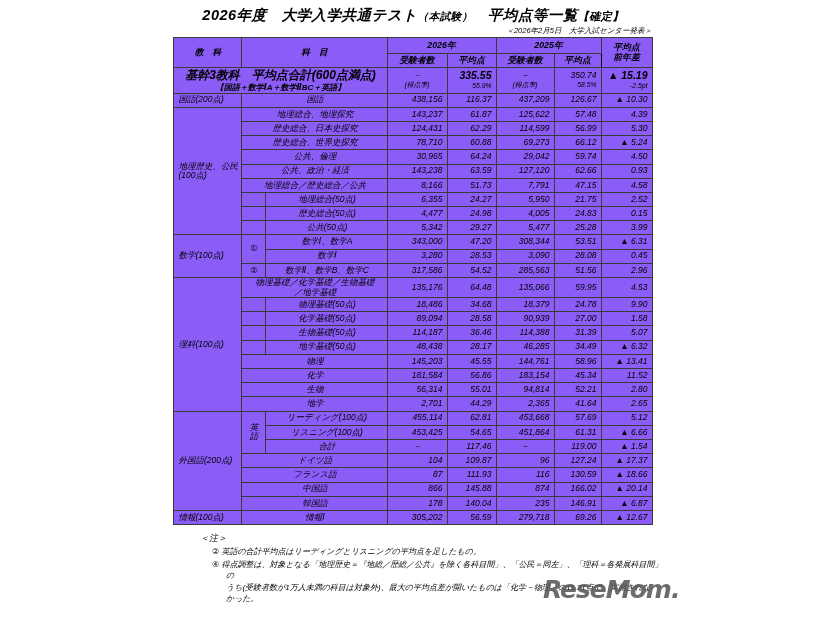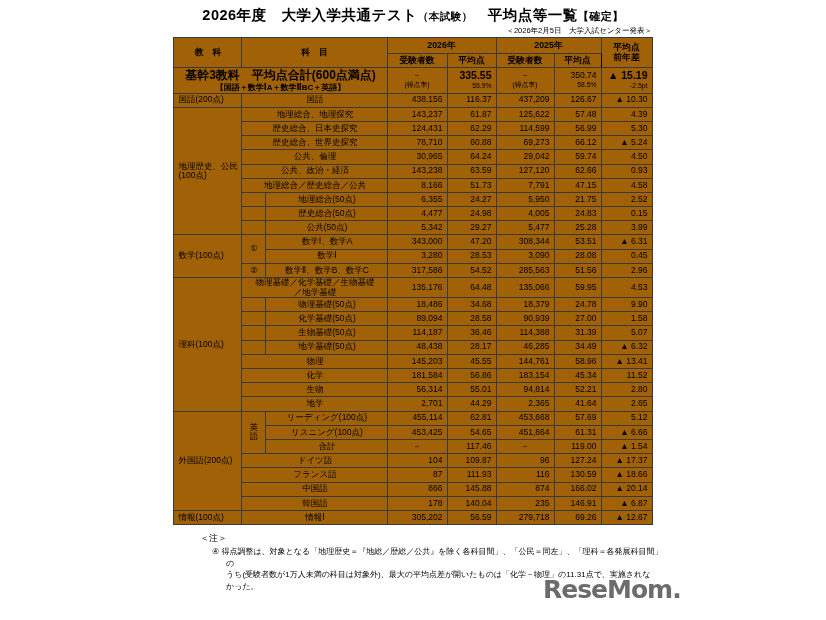--- a/index.html
+++ b/index.html
@@ -1,22 +1,22 @@
 <!DOCTYPE html>
 <html><head>
 <meta charset="utf-8">
 <style>
   html,body{margin:0;padding:0;background:#fff;}
   body{width:826px;height:620px;font-family:"Liberation Sans","DejaVu Sans",sans-serif;color:#111;overflow:hidden;}
-  .page{position:relative;width:826px;height:620px;}
+  .page{position:relative;width:826px;height:620px;font-style:italic;}
   .title{padding-top:6px;text-align:center;font-weight:bold;font-size:14.5px;letter-spacing:0.5px;color:#000;}
   .title .tsm{font-size:10.5px;}
   .title .ttag{font-size:11px;}
   .src{width:478px;margin:1px auto 0;text-align:right;font-size:7.5px;color:#000;}
-  table{border-collapse:collapse;table-layout:fixed;width:478px;margin:1px auto 0;border:1.6px solid #000;background:#a16207;}
+  table{border-collapse:collapse;table-layout:fixed;width:478px;margin:1px auto 0;border:1.6px solid #000;background:#8b5cf6;}
   td{border:0.8px solid #3a3a3a;font-size:8.5px;line-height:1.12;height:13.2px;padding:0 3px;vertical-align:middle;white-space:pre-line;overflow:hidden;color:#000;}
   tr.h1 td{height:15px;}
   tr.h2 td{height:13px;}
   tr.sec td{border-top:1.6px solid #000;}
   td.hl{border-left:1.6px solid #000;}
   td.th{text-align:center;font-weight:bold;font-size:8.8px;}
   td.ky{text-align:left;padding-left:4px;}
   td.lb{text-align:center;padding-left:4px;}
   td.mk{text-align:center;padding:0 1px;}
   td.n{text-align:right;padding-right:4px;}
@@ -330,19 +330,20 @@
           <td class="n">56.59</td>
           <td class="n hl">279,718</td>
           <td class="n">69.26</td>
           <td class="n hl">▲ 12.67</td>
         </tr>
       </tbody>
   </table>
 
   <div class="notes">
     <div class="nh">＜注＞</div>
+    <div class="ni">② 英語の合計平均点はリーディングとリスニングの平均点を足したもの。</div>
     <div class="ni">④ 得点調整は、対象となる「地理歴史＝『地総／歴総／公共』を除く各科目間」、「公民＝同左」、「理科＝各発展科目間」の
 うち(受験者数が1万人未満の科目は対象外)、最大の平均点差が開いたものは「化学－物理」の11.31点で、実施されな
 かった。</div>
   </div>
 
   <div class="wm">ReseMom.</div>
 </div>
 
 </body></html>

